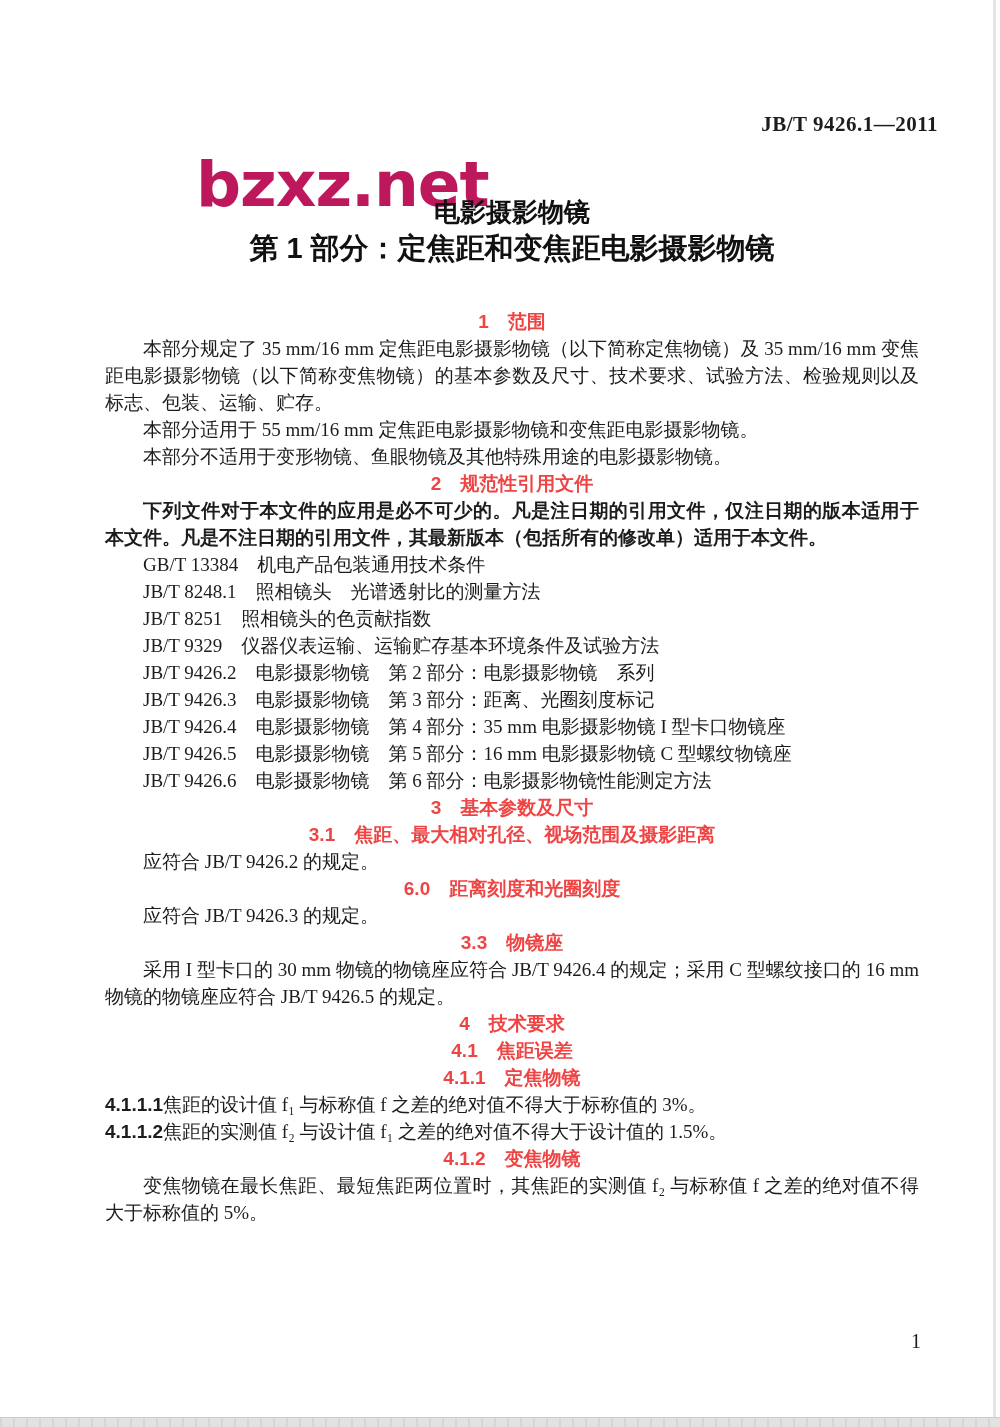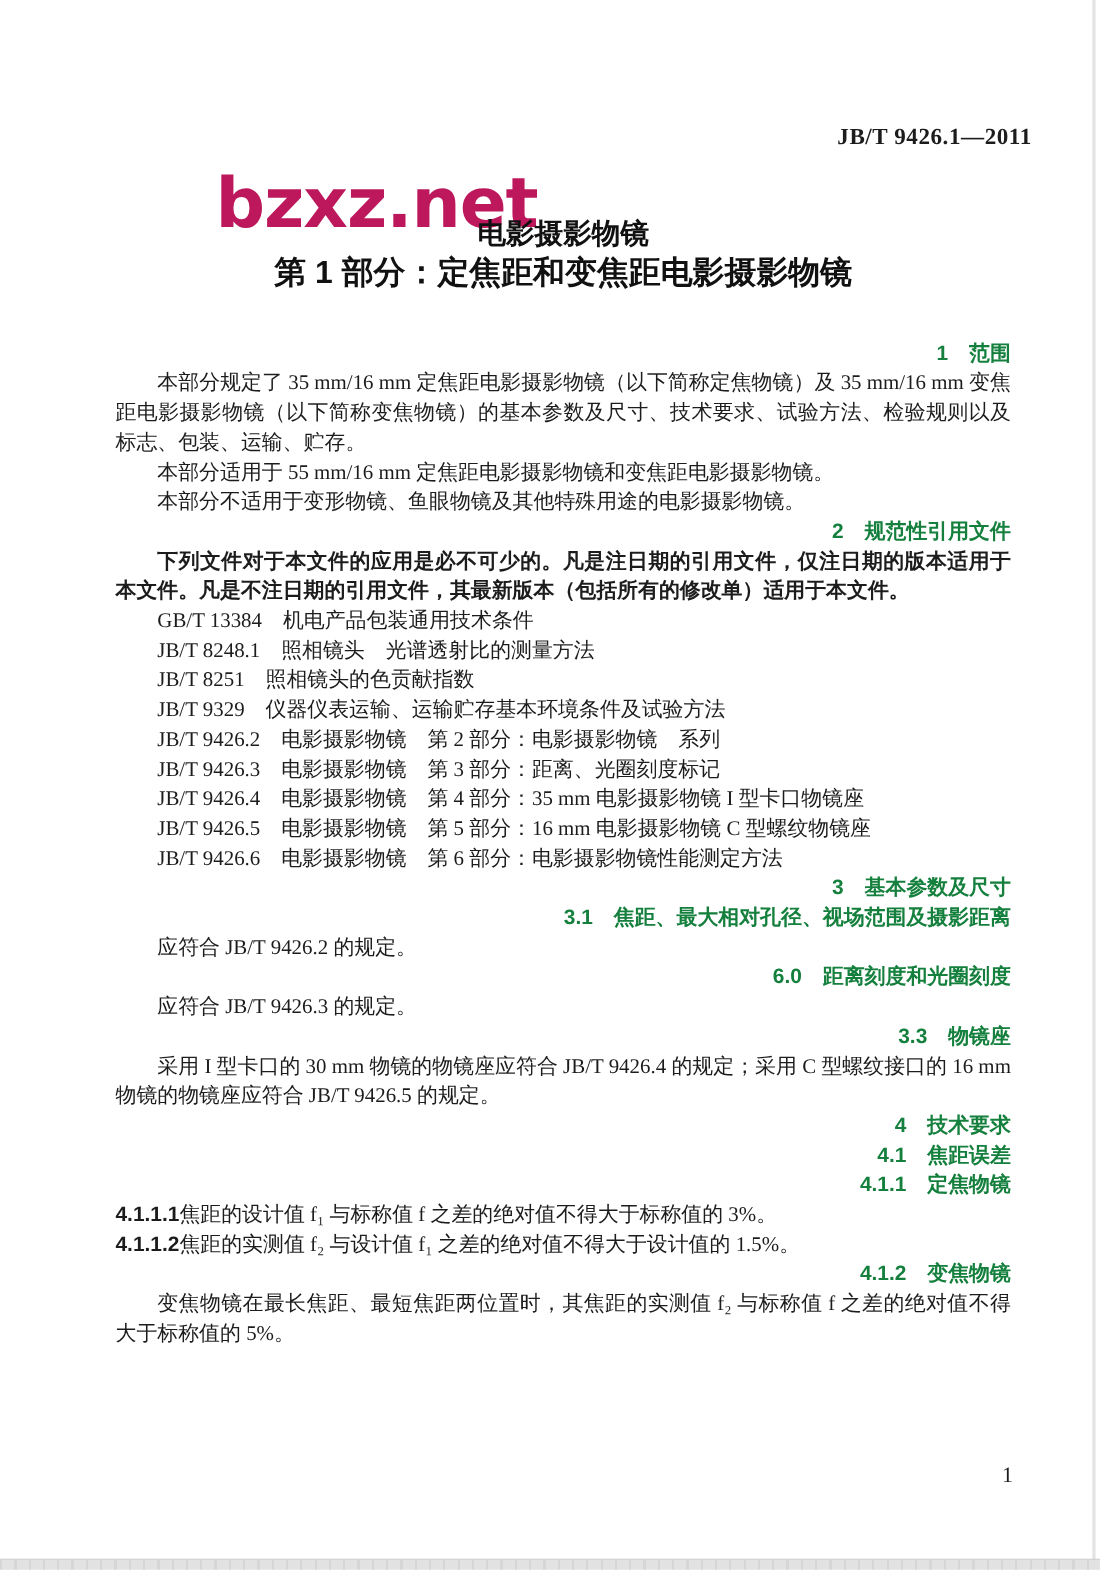--- a/index.html
+++ b/index.html
@@ -48,21 +48,21 @@
   
   .content{
     position:absolute;left:105px;top:308px;width:814px;
     font-size:19px;line-height:27px;
     text-align:justify;
   }
   .content p{margin:0;}
   .hd{
     font-family:"Liberation Sans","DejaVu Sans",sans-serif;
     font-weight:bold;font-size:19px;line-height:27px;
-    margin:0;text-align:right;color:#15803d;
+    margin:0;text-align:center;color:#ef4444;
   }
   .indent{text-indent:2em;}
   .ref-line{padding-left:38px;text-align:left;}
   .mt10{margin-top:10px;} .mt17{margin-top:17px;} .mt13{margin-top:13px;font-weight:bold;}
   .mt7{margin-top:7px;}  .mt16{margin-top:16px;} .mt3{margin-top:3px;}
   .mt8{margin-top:8px;}  .mt11{margin-top:11px;} .mt2{margin-top:2px;}
   .mt4{margin-top:4px;}
   .clause-num{
     font-family:"Liberation Sans","DejaVu Sans",sans-serif;
     font-weight:bold;

